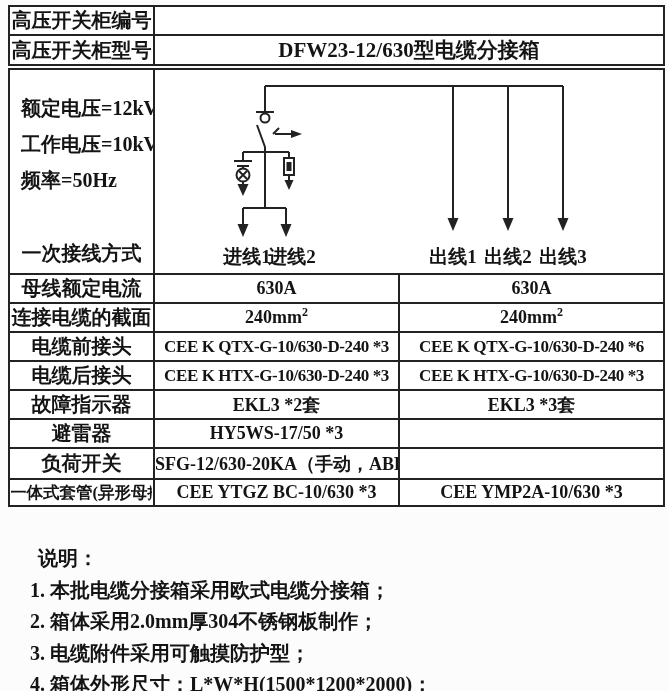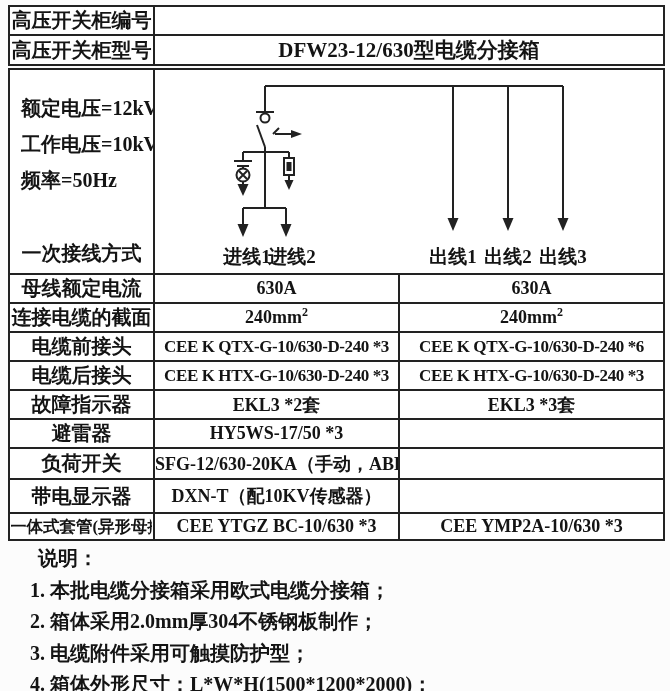--- a/index.html
+++ b/index.html
@@ -177,25 +177,20 @@
       <td class="val">HY5WS-17/50 *3</td>
       <td class="val"></td>
     </tr>
 
     <tr style="height:31px">
       <td class="lbl">负荷开关</td>
       <td class="val">SFG-12/630-20KA（手动，ABB）</td>
       <td class="val"></td>
     </tr>
 
-    <tr style="height:34px">
-      <td class="lbl">带电显示器</td>
-      <td class="val">DXN-T（配10KV传感器）</td>
-      <td class="val"></td>
-    </tr>
 
     <tr style="height:27px">
       <td class="lbl lbl-sm">一体式套管(异形母排)</td>
       <td class="val">CEE YTGZ BC-10/630 *3</td>
       <td class="val">CEE YMP2A-10/630 *3</td>
     </tr>
   </tbody>
     </table>
 
   <div class="notes">

